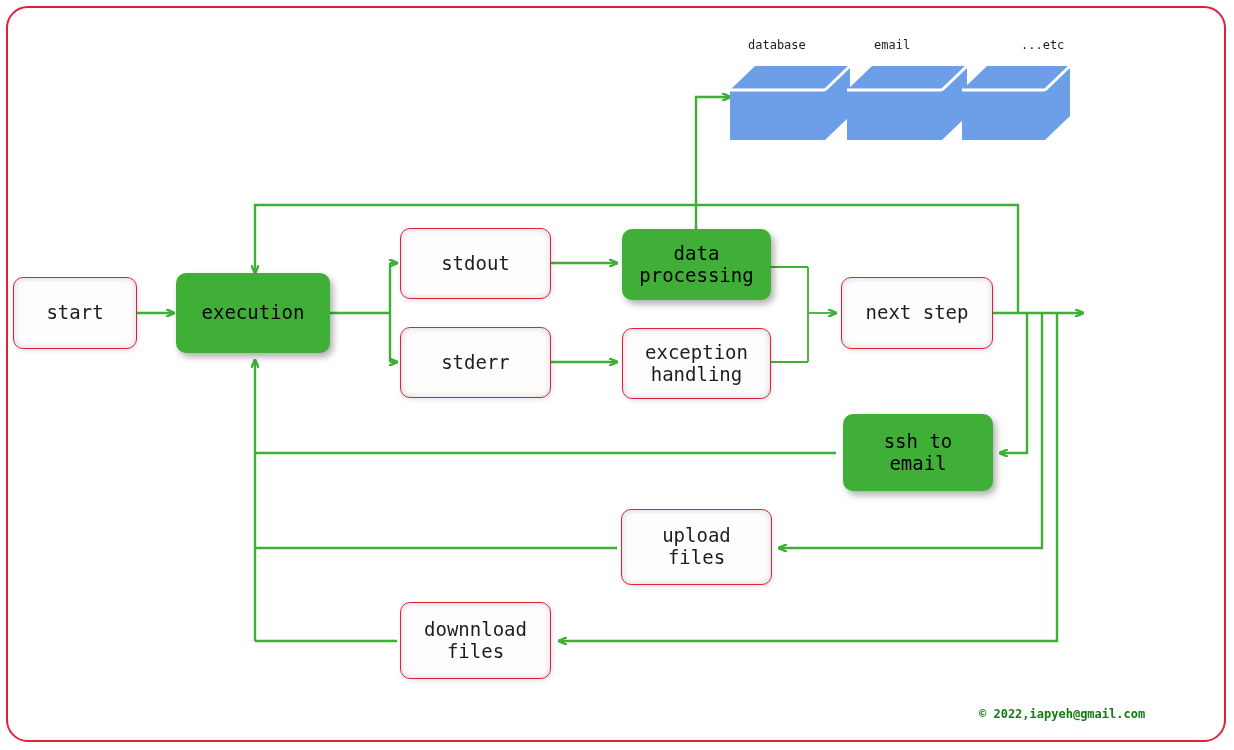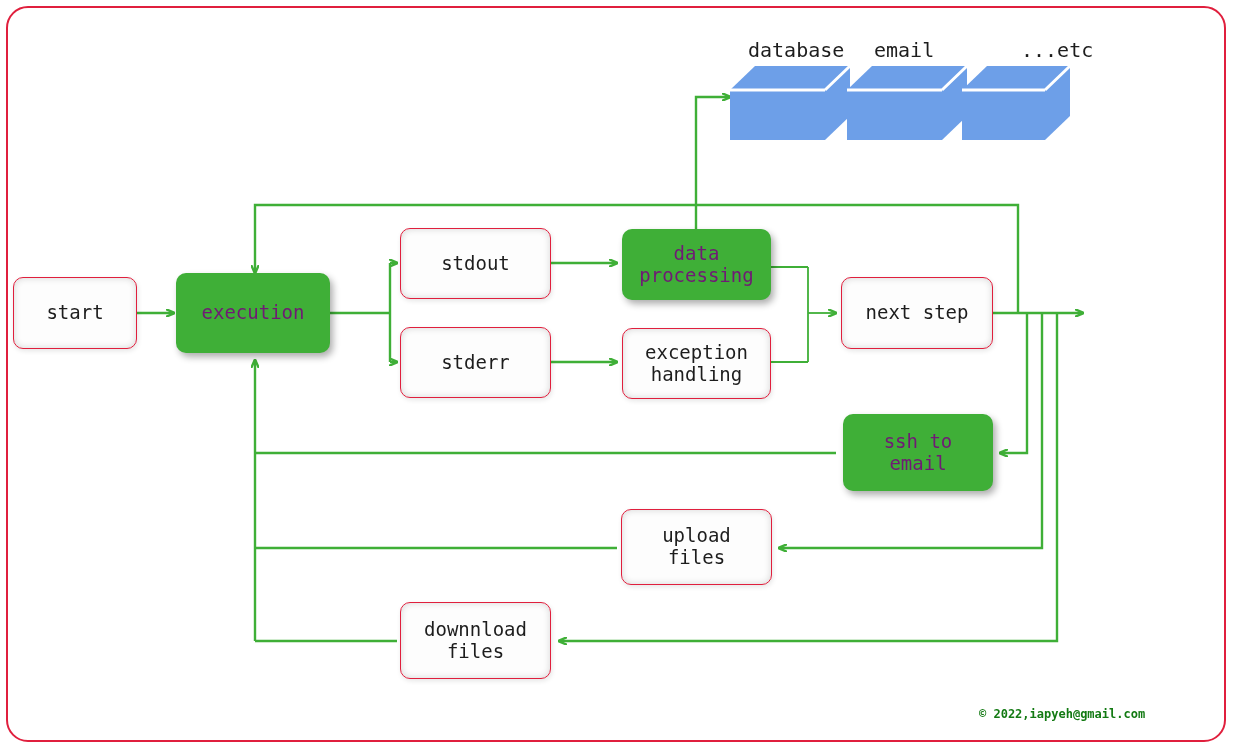--- a/index.html
+++ b/index.html
@@ -6,23 +6,23 @@
   body{font-family:"DejaVu Sans Mono",monospace;}
   #canvas{position:relative;width:1234px;height:750px;overflow:hidden;background:#fff;}
   .frame{position:absolute;left:6px;top:6px;width:1220px;height:736px;
          border:2px solid #e01f3d;border-radius:22px;box-sizing:border-box;}
   .node{position:absolute;box-sizing:border-box;display:flex;align-items:center;
         justify-content:center;text-align:center;border-radius:10px;
         font-family:"DejaVu Sans Mono",monospace;font-size:19px;line-height:1.15;
         white-space:pre;letter-spacing:0px;}
   .node.plain{background:#fdfdfd;border:1.3px solid #e01f3d;color:#1d1d1d;
         box-shadow:0 0 7px rgba(0,0,0,0.16) inset, 1px 2px 5px rgba(0,0,0,0.10);}
-  .node.green{background:#3faf37;border:none;color:#701a75;
+  .node.green{background:#3faf37;border:none;color:#000000;
         box-shadow:3px 4px 7px rgba(0,0,0,0.32);}
-  .label3d{position:absolute;font-family:"DejaVu Sans Mono",monospace;font-size:20px;
+  .label3d{position:absolute;font-family:"DejaVu Sans Mono",monospace;font-size:12px;
         color:#1d1d1d;white-space:pre;}
   .cube{position:absolute;}
   .footer{position:absolute;font-family:"DejaVu Sans Mono",monospace;font-weight:bold;
         font-size:12px;color:#137a13;white-space:pre;}
   svg.wires{position:absolute;left:0;top:0;width:1234px;height:750px;overflow:visible;}
   svg.wires path,svg.wires line{fill:none;stroke:#3faf37;stroke-width:2.4;}
   svg.wires .thin{stroke-width:1.8;}
 </style>
 </head>
 <body>

